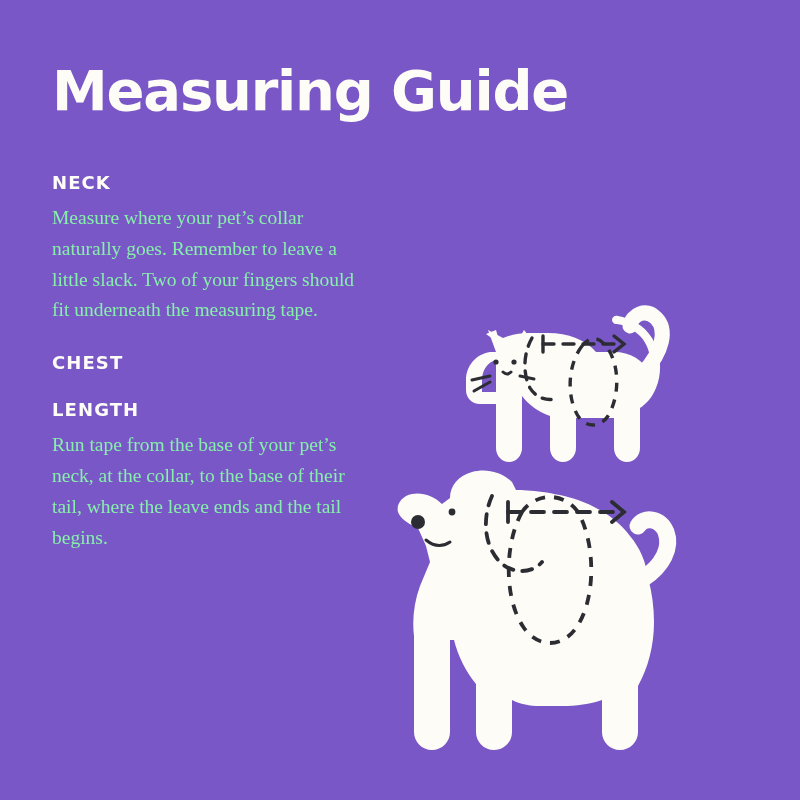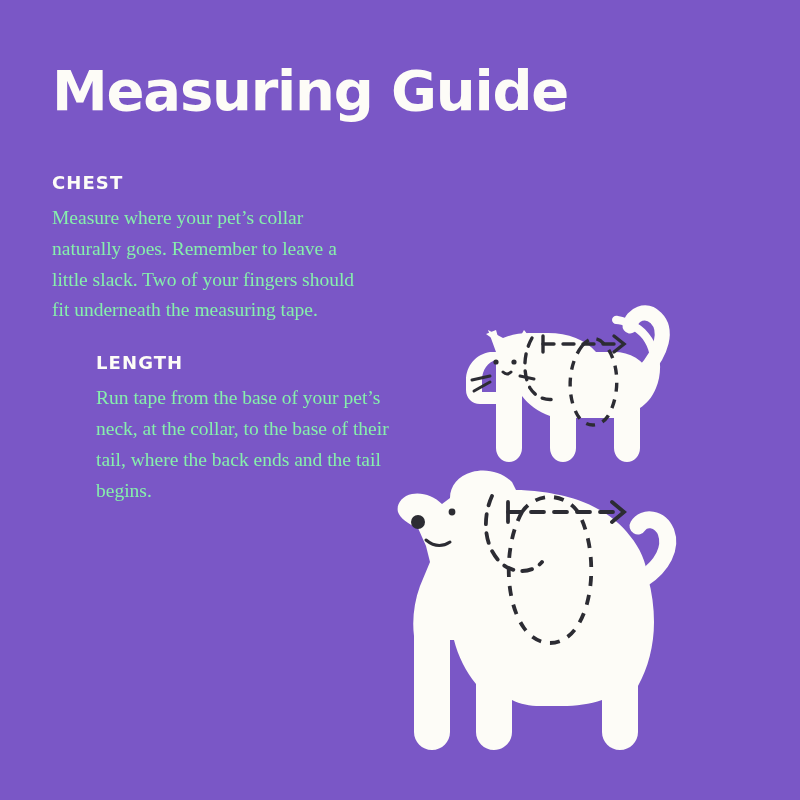--- a/index.html
+++ b/index.html
@@ -30,21 +30,21 @@
     color: #fdfcf7;
     line-height: 1.05;
   }
   .text-col {
     position: absolute;
     left: 52px;
     top: 172px;
     width: 330px;
   }
   .section { margin-bottom: 26px; }
-  .section:last-child { margin-bottom: 0; margin-left: 44px; }
+  .section:last-child { margin-bottom: 0; }
   .section-head {
     font-family: "DejaVu Sans", sans-serif;
     font-weight: bold;
     font-size: 18px;
     letter-spacing: 1.1px;
     color: #fdfcf7;
     margin-bottom: 10px;
   }
   .section-body {
     font-family: "Liberation Serif", serif;
@@ -65,30 +65,31 @@
 </head>
 <body>
 
 <div class="poster">
 
   <h1 class="title">Measuring Guide</h1>
 
   <div class="text-col">
 
     <div class="section">
-      <div class="section-head">CHEST</div>
+      <div class="section-head">NECK</div>
       <div class="section-body">Measure where your pet’s collar naturally goes. Remember to leave a little slack. Two of your fingers should fit underneath the measuring tape.</div>
     </div>
 
     <div class="section">
+      <div class="section-head">CHEST</div>
     </div>
 
     <div class="section">
       <div class="section-head">LENGTH</div>
-      <div class="section-body">Run tape from the base of your pet’s neck, at the collar, to the base of their tail, where the back ends and the tail begins.</div>
+      <div class="section-body">Run tape from the base of your pet’s neck, at the collar, to the base of their tail, where the leave ends and the tail begins.</div>
     </div>
 
   </div>
 
   <div class="art">
     <svg width="400" height="800" viewBox="0 0 400 800" xmlns="http://www.w3.org/2000/svg" aria-hidden="true">
 
       <g>
 
         <path fill="#fdfcf7" d="

